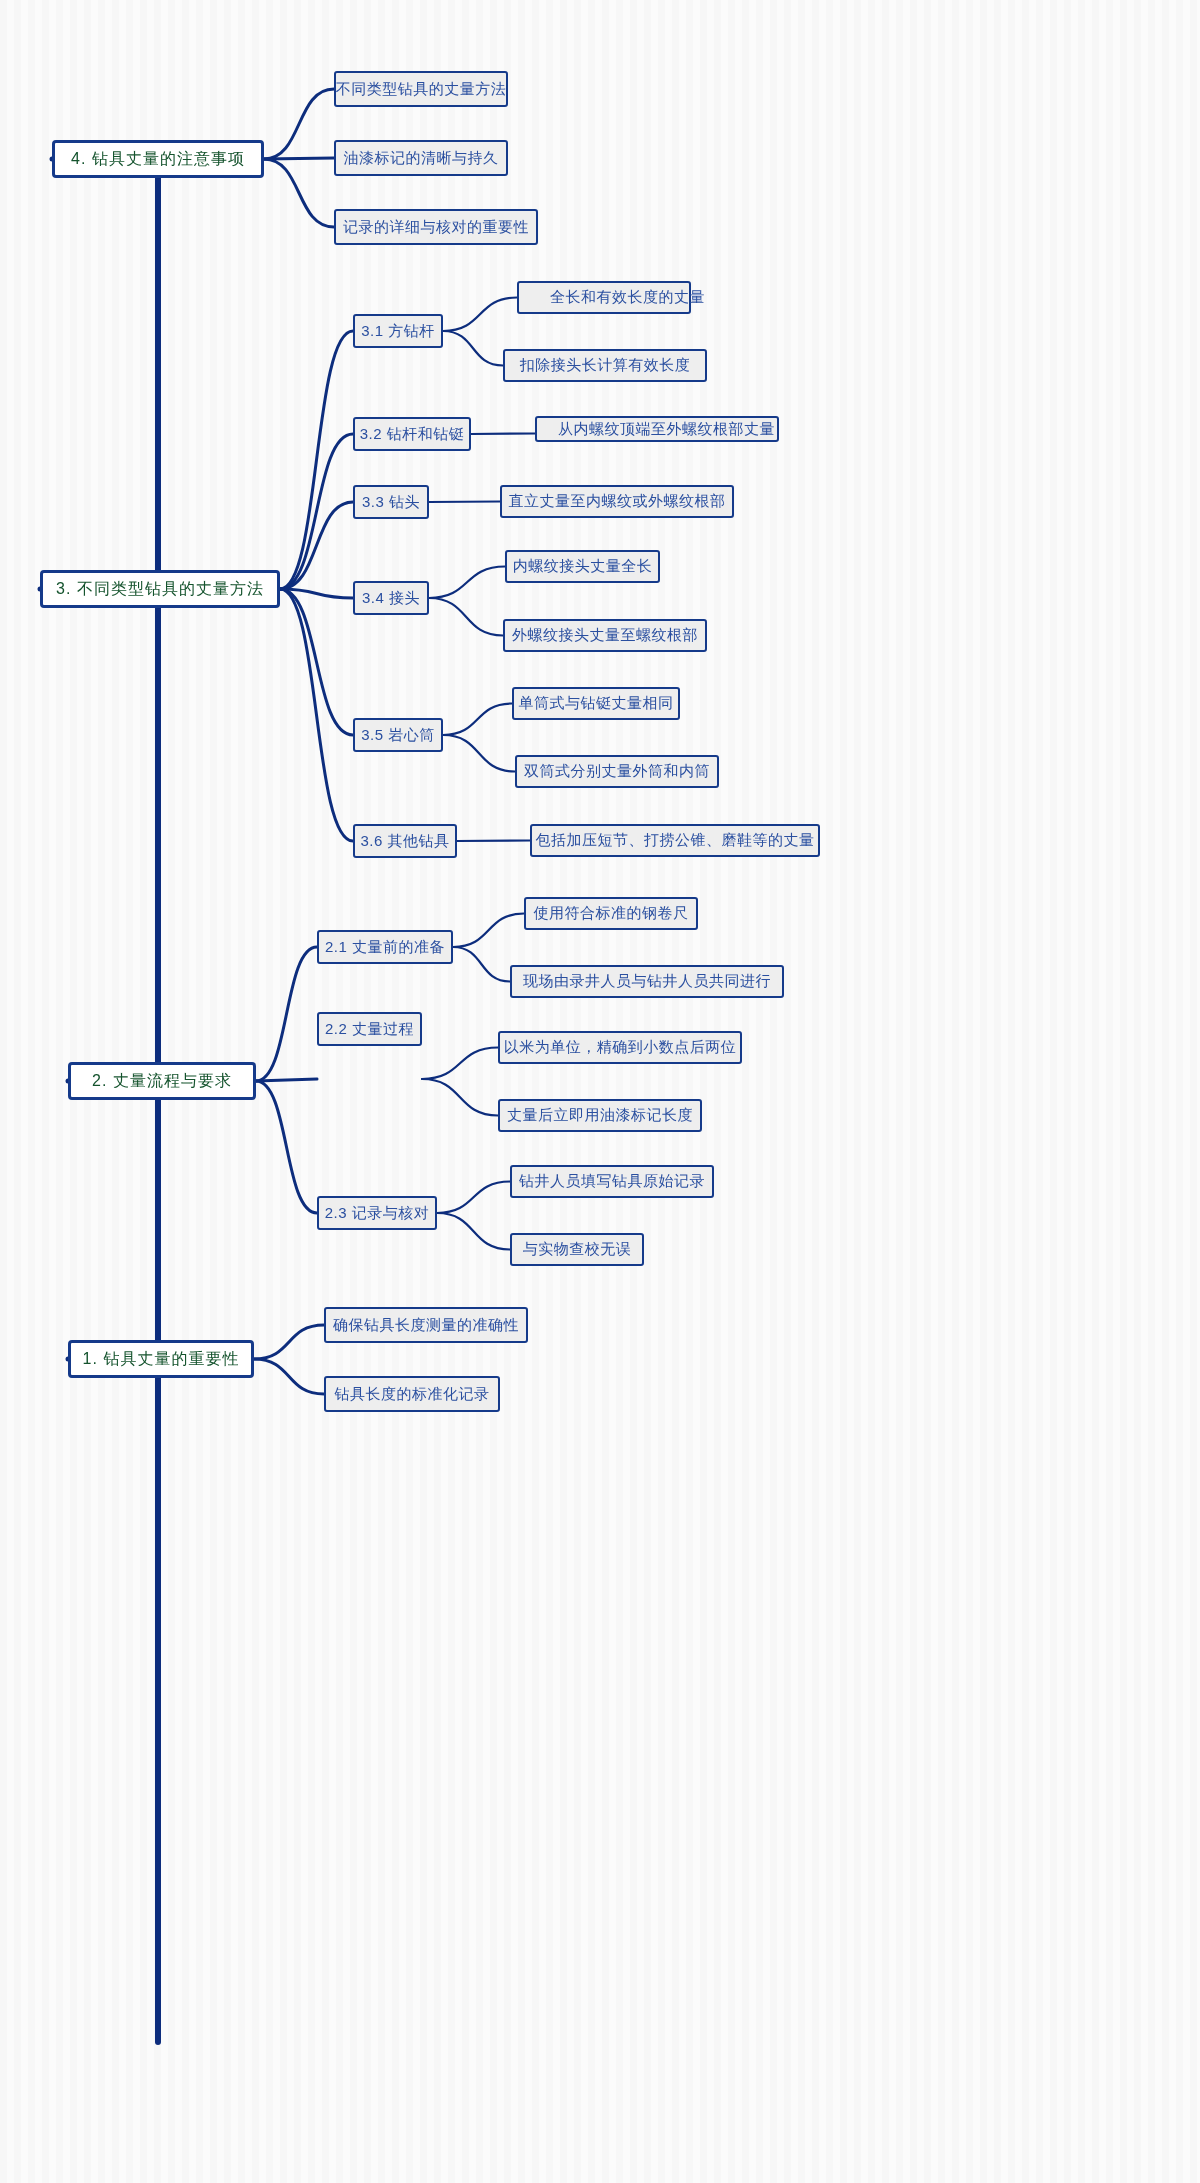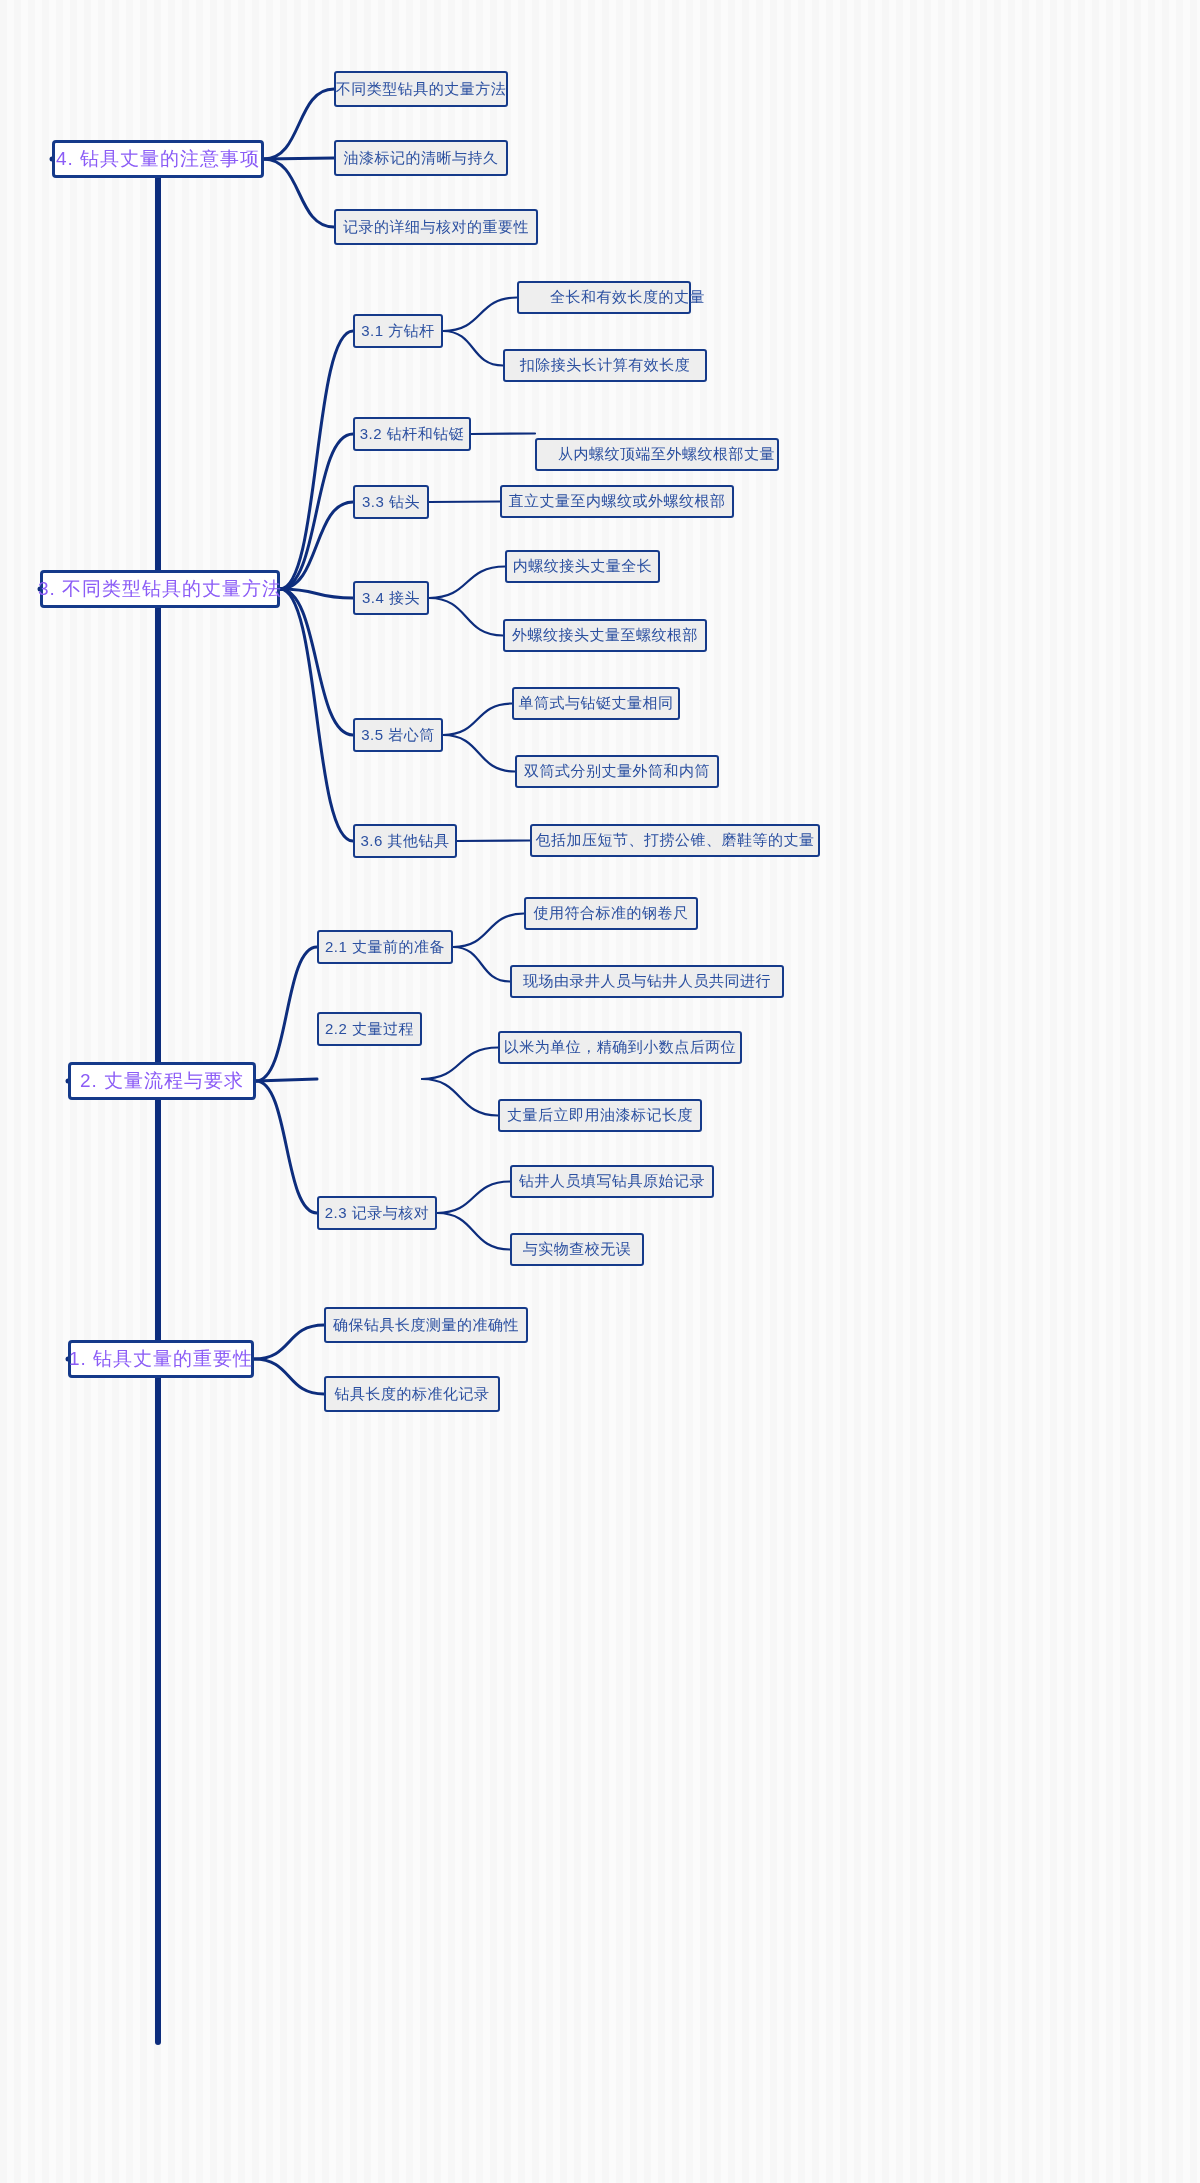--- a/index.html
+++ b/index.html
@@ -48,22 +48,22 @@
     color: #ffffff;
     font-size: 24px;
     font-weight: bold;
     border-radius: 4px;
     letter-spacing: 2px;
   }
   
   .node.lvl1 {
     background: #ffffff;
     border: 3px solid #153a8a;
-    color: #8b5cf6;
-    font-size: 19px;
+    color: #14532d;
+    font-size: 16px;
     border-radius: 4px;
     letter-spacing: 1px;
   }
   
   .node.lvl2 {
     background: #eeeeee;
     border: 2.5px solid #153a8a;
     color: #2a4fa0;
     font-size: 15px;
     border-radius: 3px;
@@ -119,21 +119,21 @@
     </svg>
     <div class="node lvl1" style="left: 52px; top: 140px; width: 212px; height: 38px;">4. 钻具丈量的注意事项</div>
     <div class="node lvl3" style="left: 334px; top: 71px; width: 174px; height: 36px;">不同类型钻具的丈量方法</div>
     <div class="node lvl3" style="left: 334px; top: 140px; width: 174px; height: 36px;">油漆标记的清晰与持久</div>
     <div class="node lvl3" style="left: 334px; top: 209px; width: 204px; height: 36px;">记录的详细与核对的重要性</div>
     <div class="node lvl1" style="left: 40px; top: 570px; width: 240px; height: 38px;">3. 不同类型钻具的丈量方法</div>
     <div class="node lvl2" style="left: 353px; top: 314px; width: 90px; height: 34px;">3.1 方钻杆</div>
     <div class="node lvl3" style="left: 517px; top: 281px; width: 174px; height: 33px; padding-left: 47px;">全长和有效长度的丈量</div>
     <div class="node lvl3" style="left: 503px; top: 349px; width: 204px; height: 33px;">扣除接头长计算有效长度</div>
     <div class="node lvl2" style="left: 353px; top: 417px; width: 118px; height: 34px;">3.2 钻杆和钻铤</div>
-    <div class="node lvl3" style="left: 535px; top: 438px; width: 244px; height: 33px; padding-left: 19px;">从内螺纹顶端至外螺纹根部丈量</div>
+    <div class="node lvl3" style="left: 535px; top: 416px; width: 244px; height: 26px; padding-left: 19px;">从内螺纹顶端至外螺纹根部丈量</div>
     <div class="node lvl2" style="left: 353px; top: 485px; width: 76px; height: 34px;">3.3 钻头</div>
     <div class="node lvl3" style="left: 500px; top: 485px; width: 234px; height: 33px;">直立丈量至内螺纹或外螺纹根部</div>
     <div class="node lvl2" style="left: 353px; top: 581px; width: 76px; height: 34px;">3.4 接头</div>
     <div class="node lvl3" style="left: 505px; top: 550px; width: 155px; height: 33px;">内螺纹接头丈量全长</div>
     <div class="node lvl3" style="left: 503px; top: 619px; width: 204px; height: 33px;">外螺纹接头丈量至螺纹根部</div>
     <div class="node lvl2" style="left: 353px; top: 718px; width: 90px; height: 34px;">3.5 岩心筒</div>
     <div class="node lvl3" style="left: 512px; top: 687px; width: 168px; height: 33px;">单筒式与钻铤丈量相同</div>
     <div class="node lvl3" style="left: 515px; top: 755px; width: 204px; height: 33px;">双筒式分别丈量外筒和内筒</div>
     <div class="node lvl2" style="left: 353px; top: 824px; width: 104px; height: 34px; text-align: right;">3.6 其他钻具</div>
     <div class="node lvl3" style="left: 530px; top: 824px; width: 290px; height: 33px;">包括加压短节、打捞公锥、磨鞋等的丈量</div>

